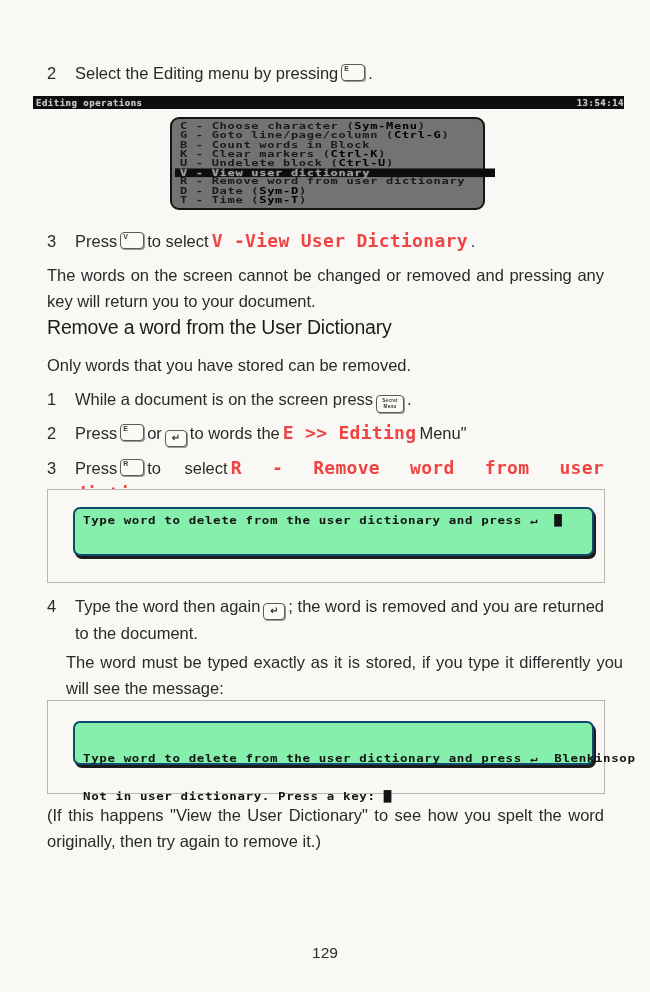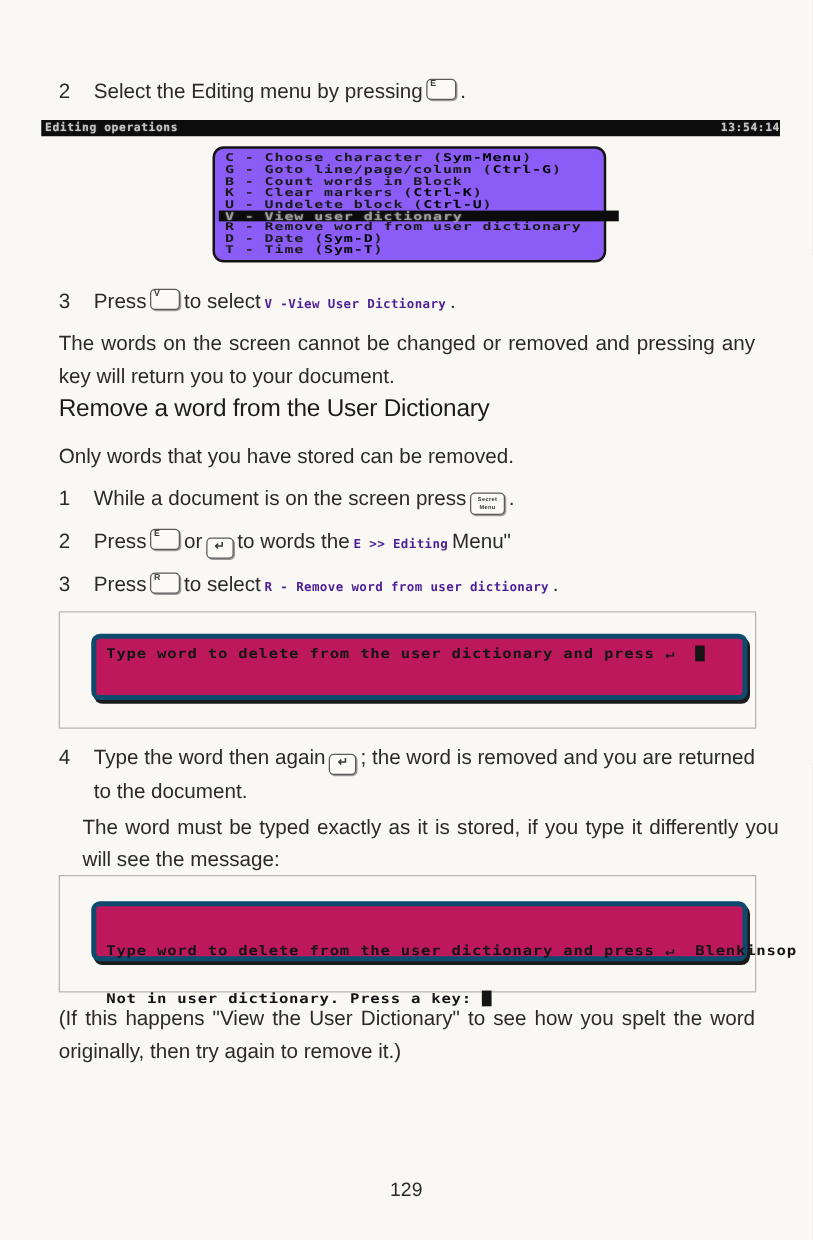--- a/index.html
+++ b/index.html
@@ -39,36 +39,36 @@
   .key.menukey{width:26px;height:16px;vertical-align:-3px;}
   .key.menukey .kl2{
     display:block;text-align:center;
     font-size:4.5px;line-height:5.5px;font-weight:bold;color:#333;
     padding-top:0.5px;letter-spacing:0.3px;
   }
   .key.menukey .kl2:first-child{padding-top:2px;}
   
   .code{
     font-family:"DejaVu Sans Mono", monospace;
-    font-weight:bold;font-size:10px;letter-spacing:0.3px;color:#4c1d95;
+    font-weight:bold;font-size:18px;letter-spacing:0.3px;color:#ef4444;
     margin:0 3px;
   }
   
   .titlebar{
     position:absolute;left:33px;top:96px;width:591px;height:13px;
     background:#0d0d0d;display:flex;justify-content:space-between;align-items:center;
     font-family:"DejaVu Sans Mono", monospace;font-size:9px;font-weight:bold;
     color:#c4c4c4;letter-spacing:0.5px;
   }
   .titlebar .tl{padding-left:3px;text-shadow:0 0 1px #888;}
   .titlebar .tr{text-shadow:0 0 1px #888;}
   
   .menubox{
     position:absolute;left:170px;top:117px;width:311px;height:89px;
-    border:2px solid #141414;border-radius:9px;background:#8b5cf6;
+    border:2px solid #141414;border-radius:9px;background:#737373;
   }
   .mcontent{
     position:absolute;left:8px;top:3px;right:2px;
     font-family:"DejaVu Sans Mono", monospace;
     font-size:12px;line-height:12.9px;letter-spacing:0.7px;font-weight:bold;
     color:#1a1a1a;white-space:pre;
     transform:scaleY(0.715);transform-origin:top left;
   }
   .mrow{white-space:pre;}
   .mrow b{font-weight:bold;color:#000;}
@@ -76,21 +76,21 @@
     background:#0c0c0c;color:#9d9d9d;text-shadow:0 0 2px #777;
     margin:0 -14px 0 -5px;padding-left:5px;
   }
   
   .figframe{
     position:absolute;left:47px;width:556px;height:92px;
     border:1px solid #b8b5ae;background:#f9f8f4;
   }
   .screenbox{
     position:absolute;
-    border:4px solid #0c4a6e;border-radius:7px;background:#be185d;
+    border:2px solid #0c4a6e;border-radius:7px;background:#86efac;
     box-shadow:2px 3px 0 #1b1b1b;
   }
   .scrtext{
     font-family:"DejaVu Sans Mono", monospace;font-weight:bold;
     font-size:12.5px;line-height:15px;letter-spacing:0.6px;color:#141414;
     white-space:pre;transform:scaleY(0.85);transform-origin:left top;
     padding:6px 0 0 8px;
   }
   .pagenum{
     position:absolute;left:0;top:944px;width:650px;text-align:center;

